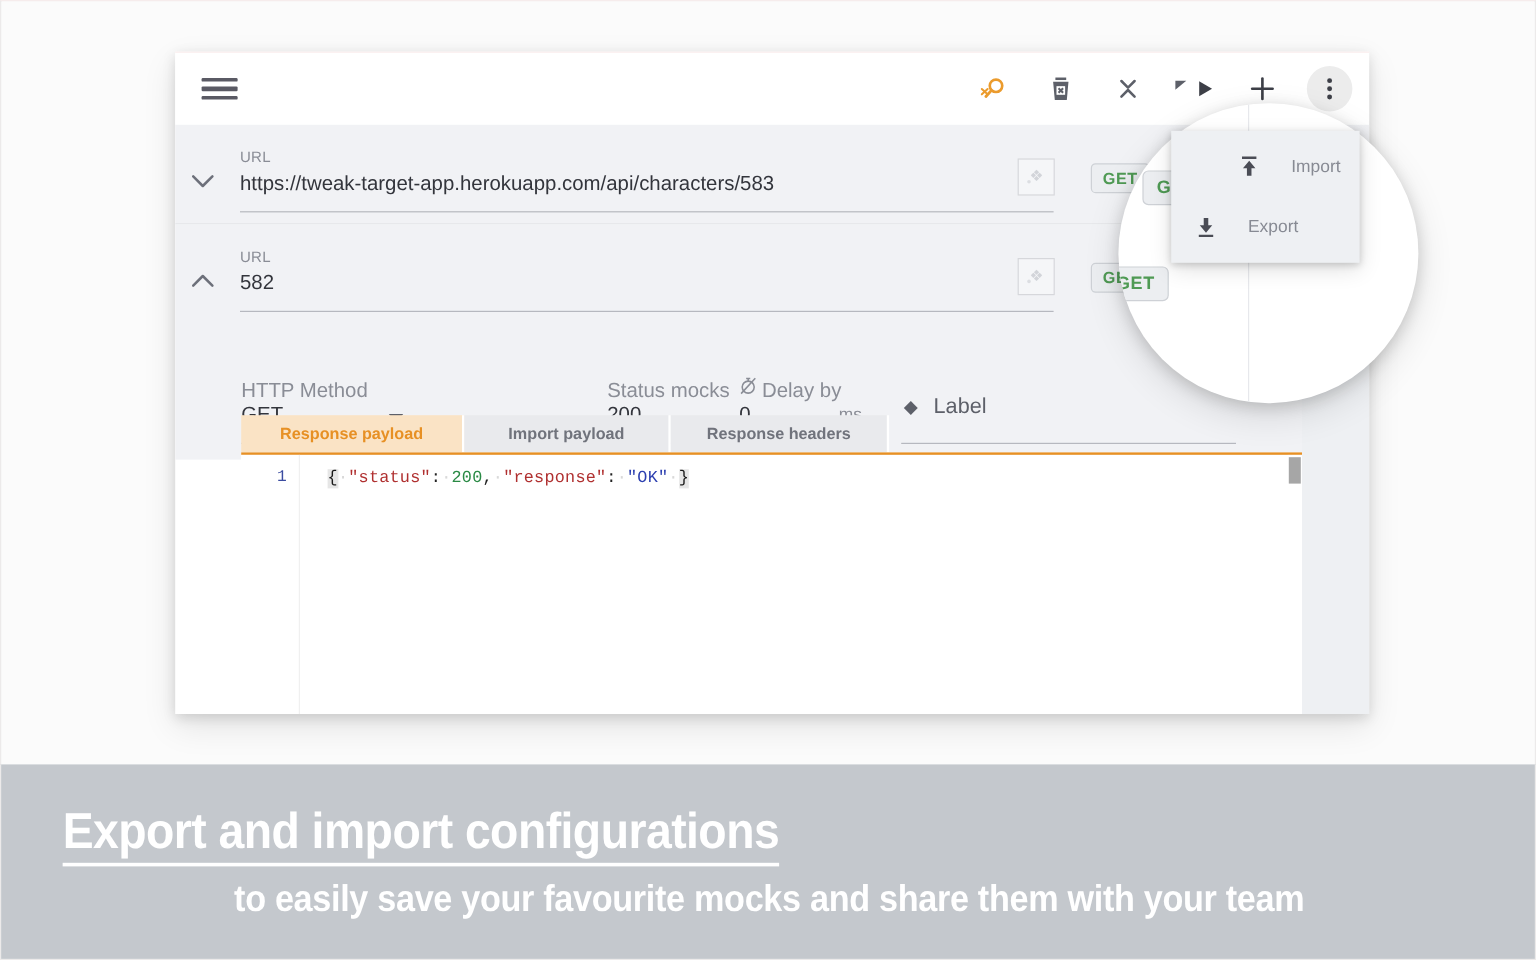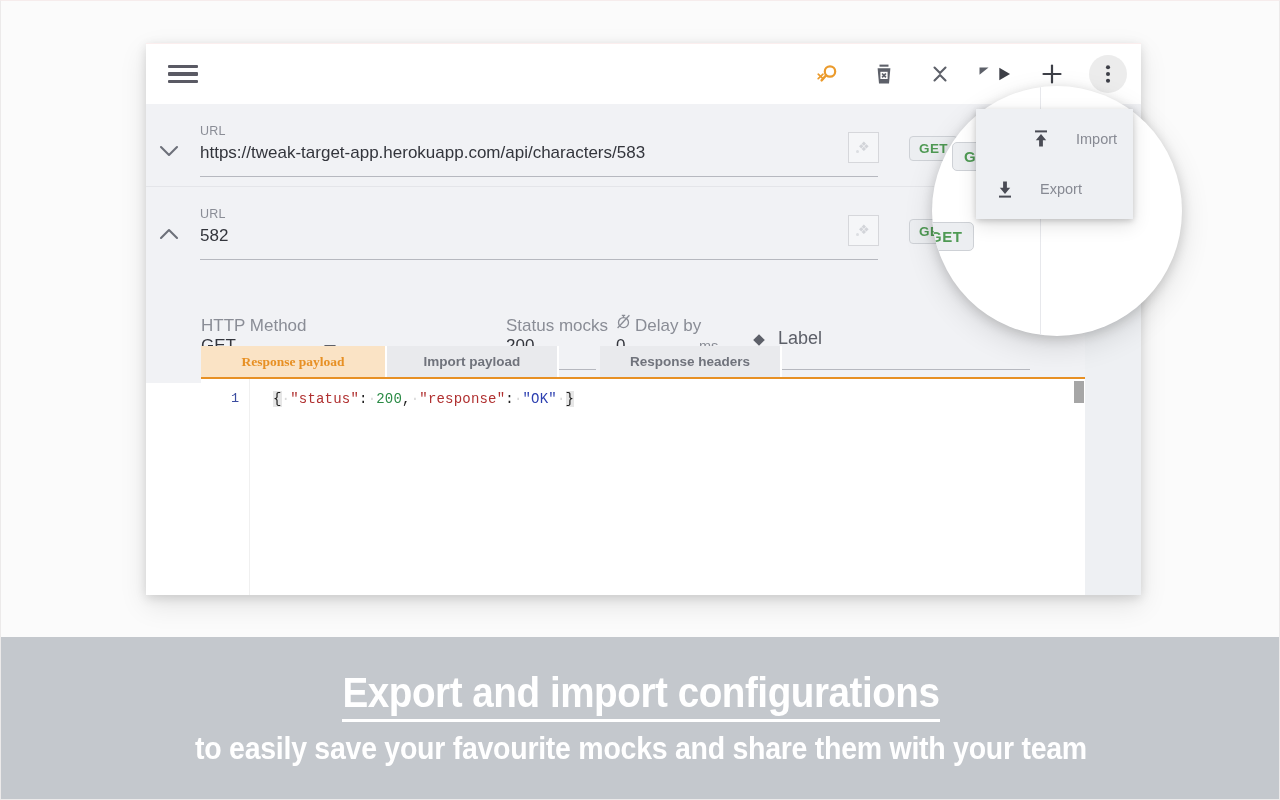--- a/index.html
+++ b/index.html
@@ -133,21 +133,21 @@
   
   .tabs {
     position: absolute; left: 55px; top: 302px; width: 884px; height: 31px;
     display: flex;
   }
   .tab {
     height: 31px; display: flex; align-items: center; justify-content: center;
     font-size: 13.5px; font-weight: bold; color: #70737c;
     background: #e9eaed; cursor: pointer; border-right: 2px solid #fff;
   }
-  .tab.sel { background: #fae3c5; color: #e79024; font-family: Liberation Serif, serif; }
+  .tab.sel { background: #fae3c5; color: #e79024; }
 
   
   .editor {
     position: absolute; left: 55px; top: 333px;
     width: 884px; height: 219px; background: #fff;
     border-top: 2.5px solid #e79024; overflow: hidden;
   }
   .ed-body { position: absolute; left: 0; top: 0; width: 884px; height: 219px; }
   .gutter {
     position: absolute; left: 0; top: 0; width: 49px; height: 219px;
@@ -231,21 +231,21 @@
 
   
   .band {
     position: absolute; left: 0; top: 637px; width: 1280px; height: 163px;
     background: #c4c8cd;
     border-left: 1px solid #eceaea; border-right: 1px solid #eceaea;
     border-bottom: 1px solid #eceaea;
   }
   .cap1 {
     position: absolute; left: 0; top: 32px; width: 1280px;
-    text-align: center; color: #ffffff; font-size: 42px;
+    text-align: left; color: #ffffff; font-size: 42px;
     font-weight: bold; letter-spacing: -0.5px;
   }
   .cap1 span {
     border-bottom: 3px solid #ffffff; padding-bottom: 3px;
   }
   .cap2 {
     position: absolute; left: 0; top: 94px; width: 1280px;
     text-align: center; color: #ffffff; font-size: 31px;
     font-weight: bold; letter-spacing: -0.3px;
   }
@@ -395,21 +395,21 @@
 
       </div>
 
       <div class="tabs">
         <div class="tab sel" style="width:186px;">
           <span>Response payload</span>
         </div>
         <div class="tab" style="width:172px;">
           <span>Import payload</span>
         </div>
-        <div class="tab" style="width:182px;margin-left:41px;">
+        <div class="tab" style="width:182px;">
           <span>Response headers</span>
         </div>
       </div>
 
       <div class="editor">
 
         <div class="ed-body">
           <div class="gutter">
             <div class="lineno">1</div>
           </div>

